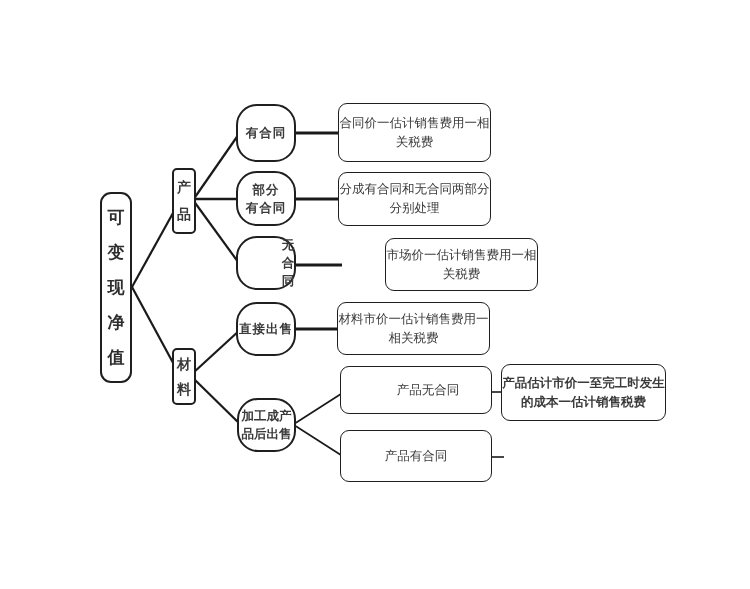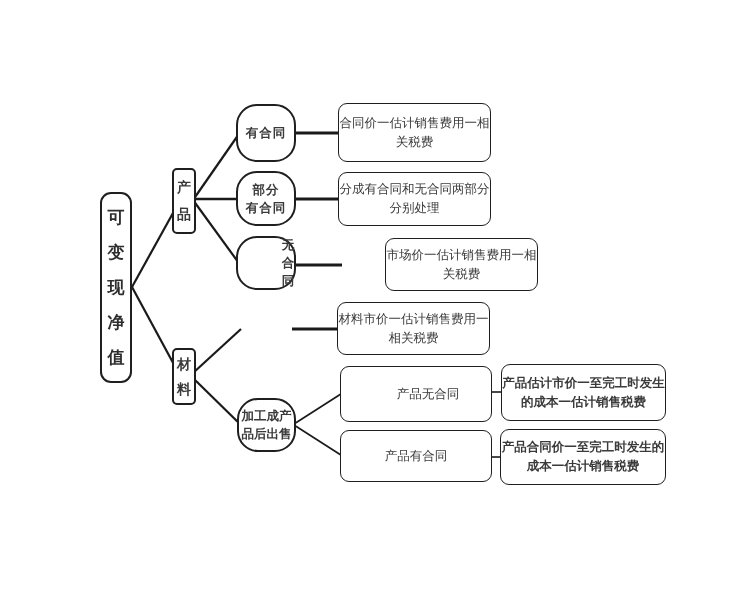--- a/index.html
+++ b/index.html
@@ -38,21 +38,21 @@
   .n-partial{left:236px;top:171px;height:55px;}
   .n-nocontract{left:236px;top:236px;height:54px;padding-left:45px;}
   .n-directsale{left:236px;top:302px;height:54px;}
   .n-process{left:237px;top:398px;width:59px;height:54px;letter-spacing:0;}
   
   .lv4{width:153px;font-size:12.5px;line-height:19px;font-weight:400;border-width:1.8px;border-radius:9px;}
   .n-f1{left:338px;top:103px;height:59px;}
   .n-f2{left:338px;top:172px;height:54px;}
   .n-f3{left:338px;top:238px;height:53px;margin-left:47px;}
   .n-f4{left:337px;top:302px;height:53px;}
-  .n-pnc{left:340px;top:366px;width:152px;height:56px;padding-left:24px;}
+  .n-pnc{left:340px;top:366px;width:152px;height:48px;padding-left:24px;}
   .n-phc{left:340px;top:430px;width:152px;height:52px;}
   
   .lv5{font-size:12.5px;line-height:19px;font-weight:600;border-width:1.8px;border-radius:9px;text-align:center;}
   .n-f5{left:501px;top:364px;width:165px;height:57px;}
   .n-f6{left:500px;top:429px;width:166px;height:56px;}
 </style>
 </head>
 <body>
 
 <div class="canvas">
@@ -91,32 +91,31 @@
 
   <div class="node n-product">产
 品</div>
   <div class="node n-material">材
 料</div>
 
   <div class="node lv3 n-hascontract">有合同</div>
   <div class="node lv3 n-partial">部分
 有合同</div>
   <div class="node lv3 n-nocontract">无合同</div>
+  <div class="node lv3 n-directsale">直接出售</div>
   <div class="node lv3 n-process">加工成产
 品后出售</div>
 
   <div class="node lv4 n-f1">合同价一估计销售费用一相
 关税费</div>
   <div class="node lv4 n-f2">分成有合同和无合同两部分
 分别处理</div>
   <div class="node lv4 n-f3">市场价一估计销售费用一相
 关税费</div>
   <div class="node lv4 n-f4">材料市价一估计销售费用一
 相关税费</div>
   <div class="node lv4 n-pnc">产品无合同</div>
   <div class="node lv4 n-phc">产品有合同</div>
 
   <div class="node lv5 n-f5">产品估计市价一至完工时发生
 的成本一估计销售税费</div>
-  <div class="node lv5 n-f6">产品合同价一至完工时发生的
-成本一估计销售税费</div>
 
 </div>
 
 </body></html>

